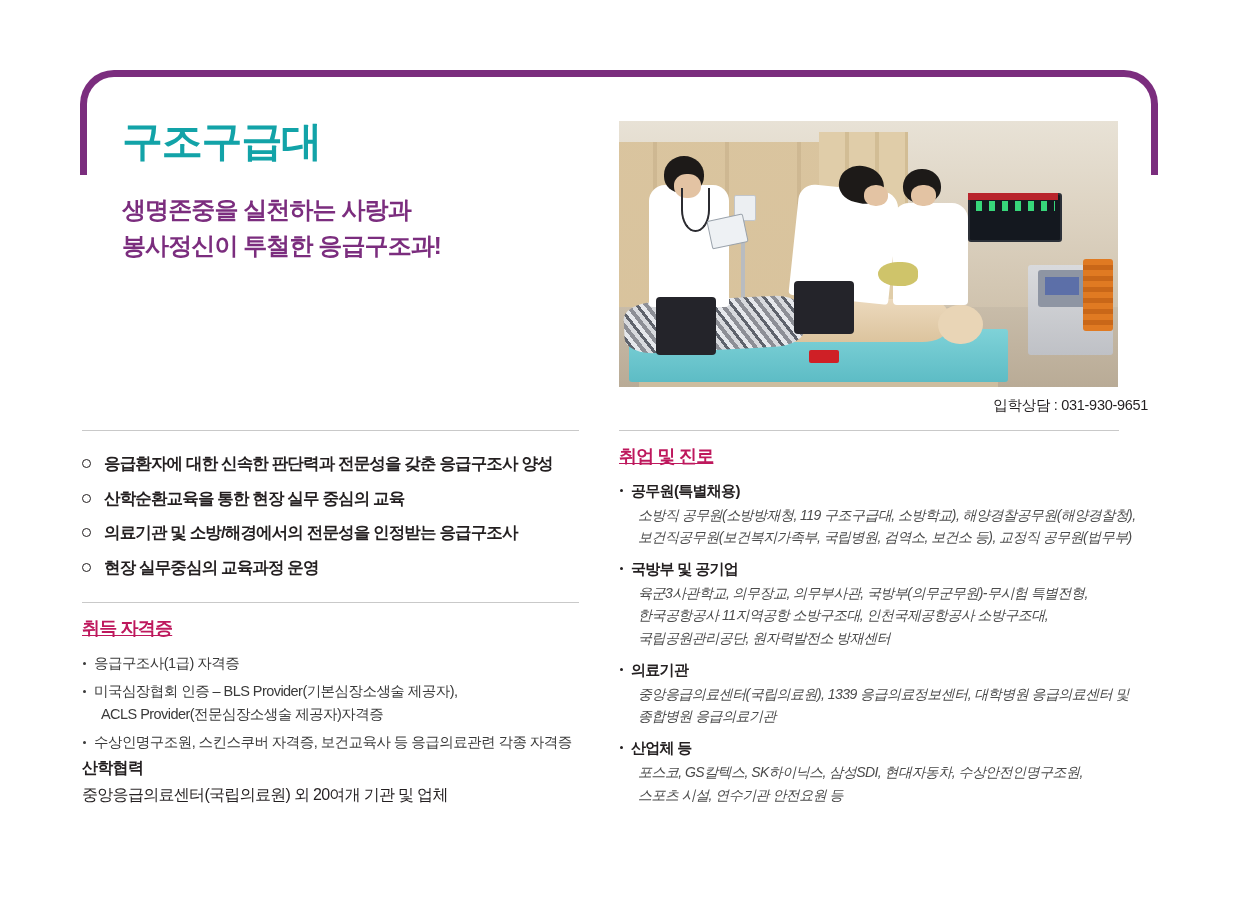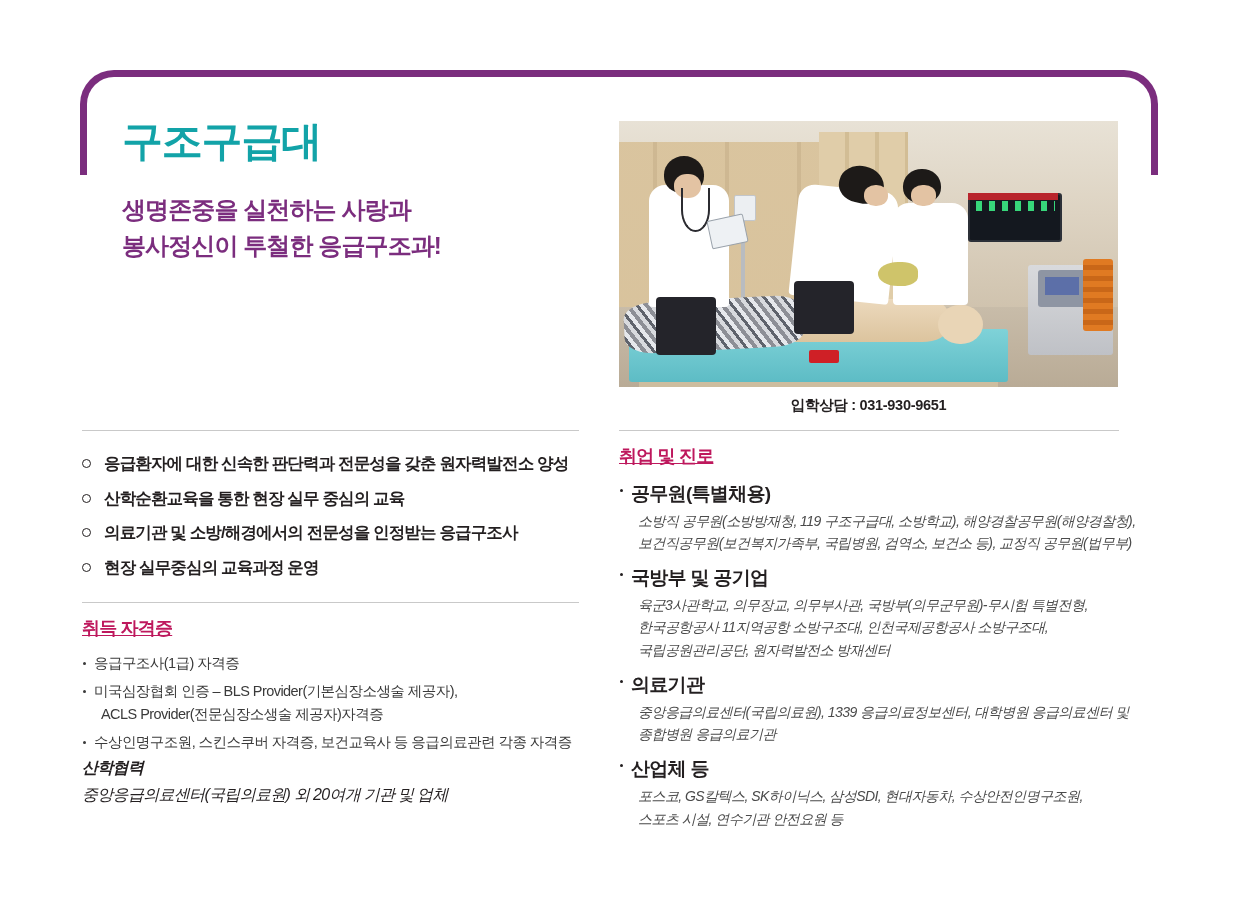--- a/index.html
+++ b/index.html
@@ -189,28 +189,27 @@
     position: absolute; left: 24.5%; top: 28%; width: 0.7%; height: 44%;
     background: #b9bcc0;
   }
   .ph-ivbag {
     position: absolute; left: 23%; top: 28%; width: 4%; height: 9%;
     background: #eceff2; border: 1px solid #c2c6cb; border-radius: 2px;
   }
 
   .photo-caption {
     position: absolute;
-    left: 619px;
+    left: 649px;
     top: 396px;
     width: 499px;
-    text-align: center;
+    text-align: right;
     font-size: 14.5px;
     color: #231f20;
     letter-spacing: -0.3px;
-    font-weight: bold;
   }
 
   
   .col-left {
     position: absolute;
     left: 82px;
     top: 430px;
     width: 497px;
   }
   .col-right {
@@ -297,21 +296,21 @@
     list-style: none;
     margin: 0;
     padding: 0;
   }
   .job-list > li {
     margin-bottom: 9px;
   }
   .job-title {
     position: relative;
     padding-left: 12px;
-    font-size: 19px;
+    font-size: 15px;
     font-weight: 700;
     letter-spacing: -0.7px;
     color: #231f20;
     line-height: 1.5;
   }
   .job-title::before {
     content: "";
     position: absolute;
     left: 1px;
     top: 9px;
@@ -326,21 +325,20 @@
     letter-spacing: -0.55px;
     line-height: 1.63;
     color: #4a4a4a;
     margin-top: 1px;
     font-style: italic;
   }
   .job-body div { white-space: nowrap; }
 
   
   .coop {
-    font-style: italic;
   }
   .coop-title {
     font-size: 16px;
     font-weight: 700;
     letter-spacing: -0.7px;
     color: #231f20;
     margin-bottom: 4px;
   }
   .coop-body {
     font-size: 16px;
@@ -392,21 +390,21 @@
   <div class="ph-hair h3"></div>
   <div class="ph-face f3"></div>
   <div class="ph-bag"></div>
   <div class="ph-redbox"></div>
 </div>
 <div class="photo-caption">입학상담 : 031-930-9651</div>
 
 <div class="col-left">
   <div class="rule"></div>
   <ul class="intro-list">
-    <li>응급환자에 대한 신속한 판단력과 전문성을 갖춘 원자력발전소 양성</li>
+    <li>응급환자에 대한 신속한 판단력과 전문성을 갖춘 응급구조사 양성</li>
     <li>산학순환교육을 통한 현장 실무 중심의 교육</li>
     <li>의료기관 및 소방/해경에서의 전문성을 인정받는 응급구조사</li>
     <li>현장 실무중심의 교육과정 운영</li>
   </ul>
 
   <div class="rule" style="margin-top:22px;"></div>
   <div class="sec-head">취득 자격증</div>
   <ul class="dot-list">
     <li>
       <span>응급구조사(1급) 자격증</span>

